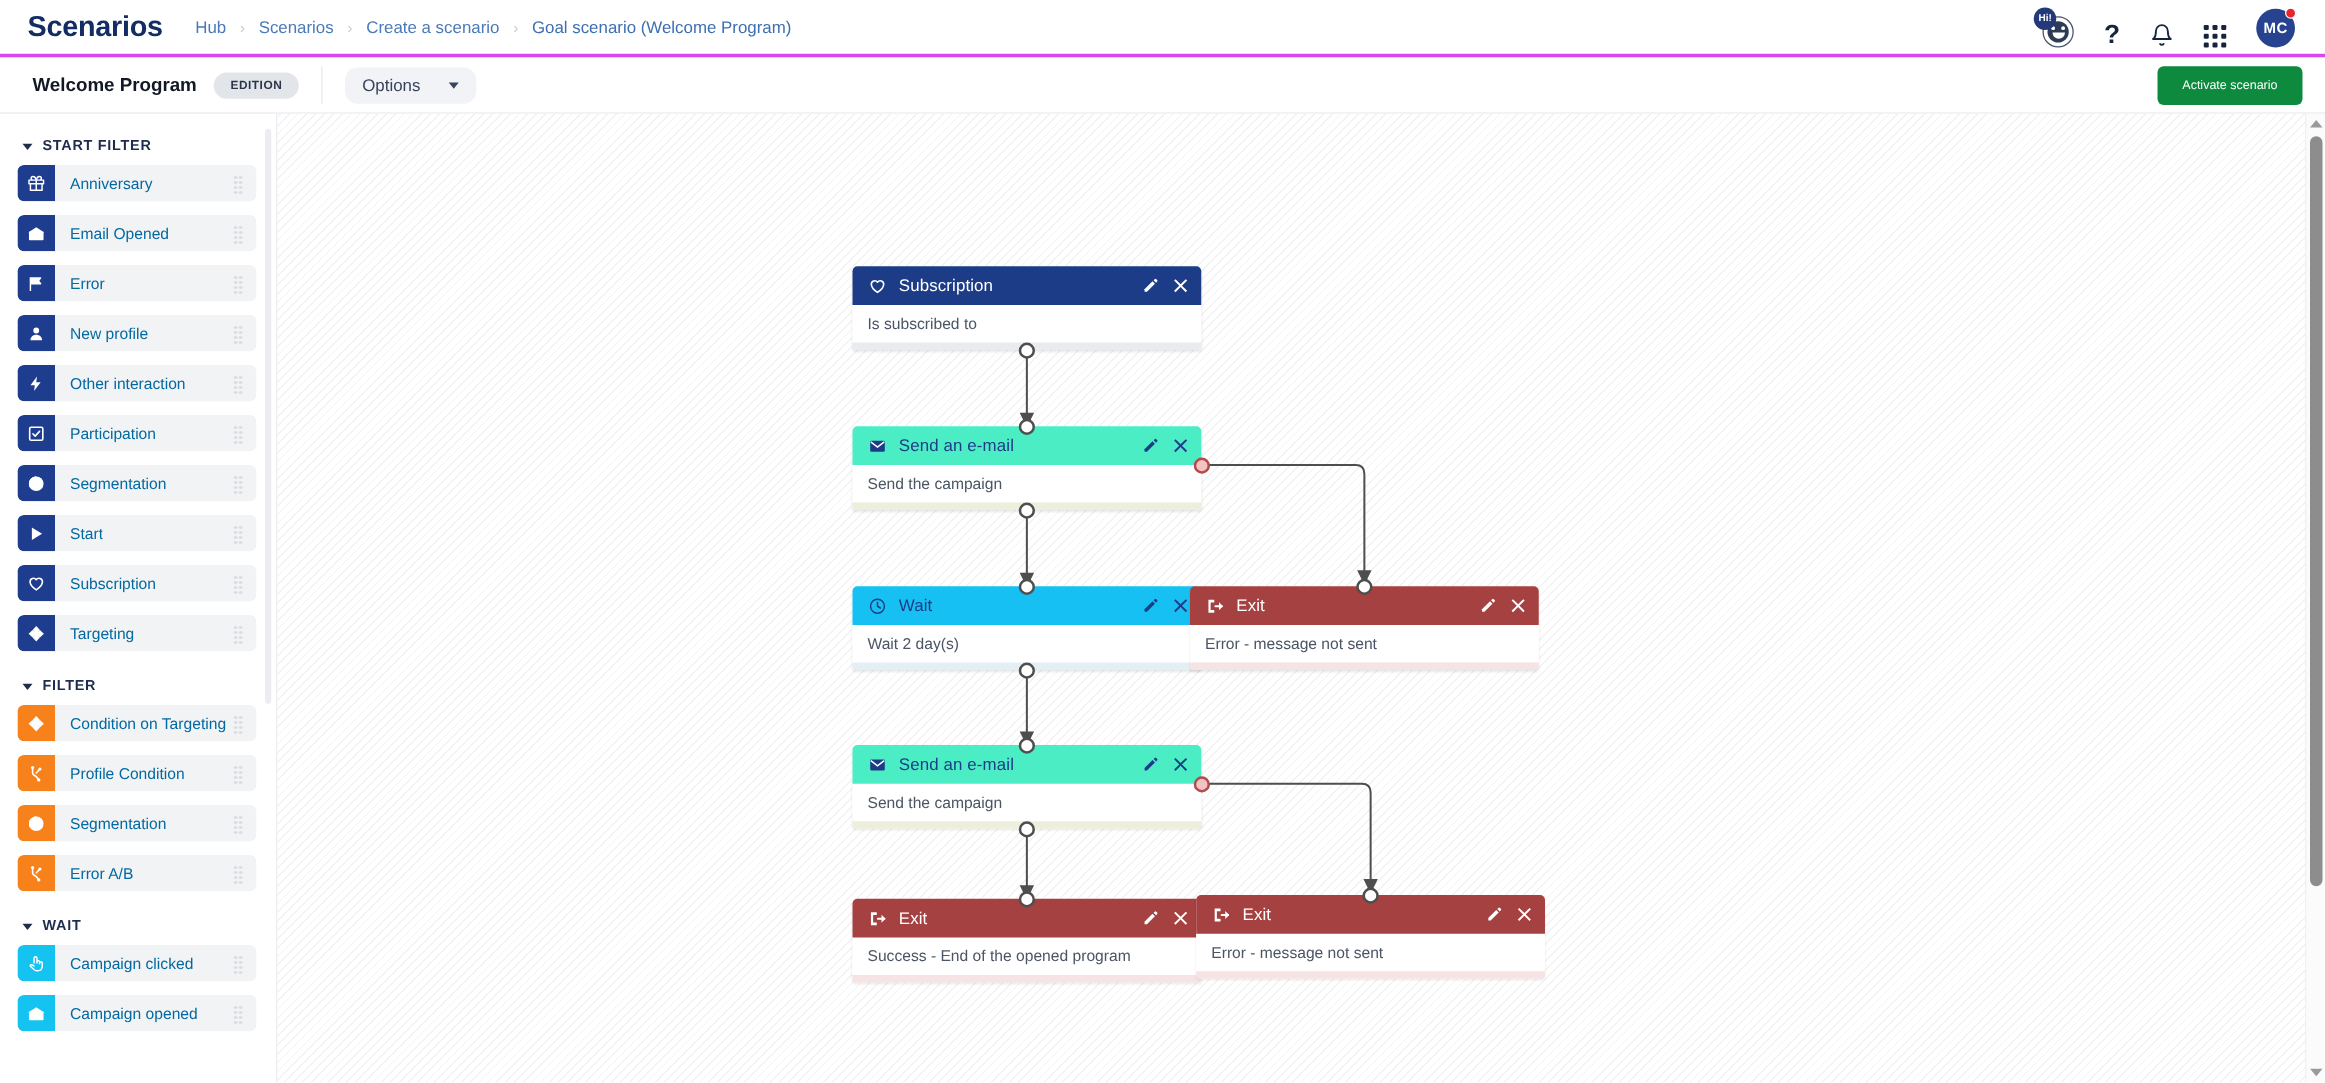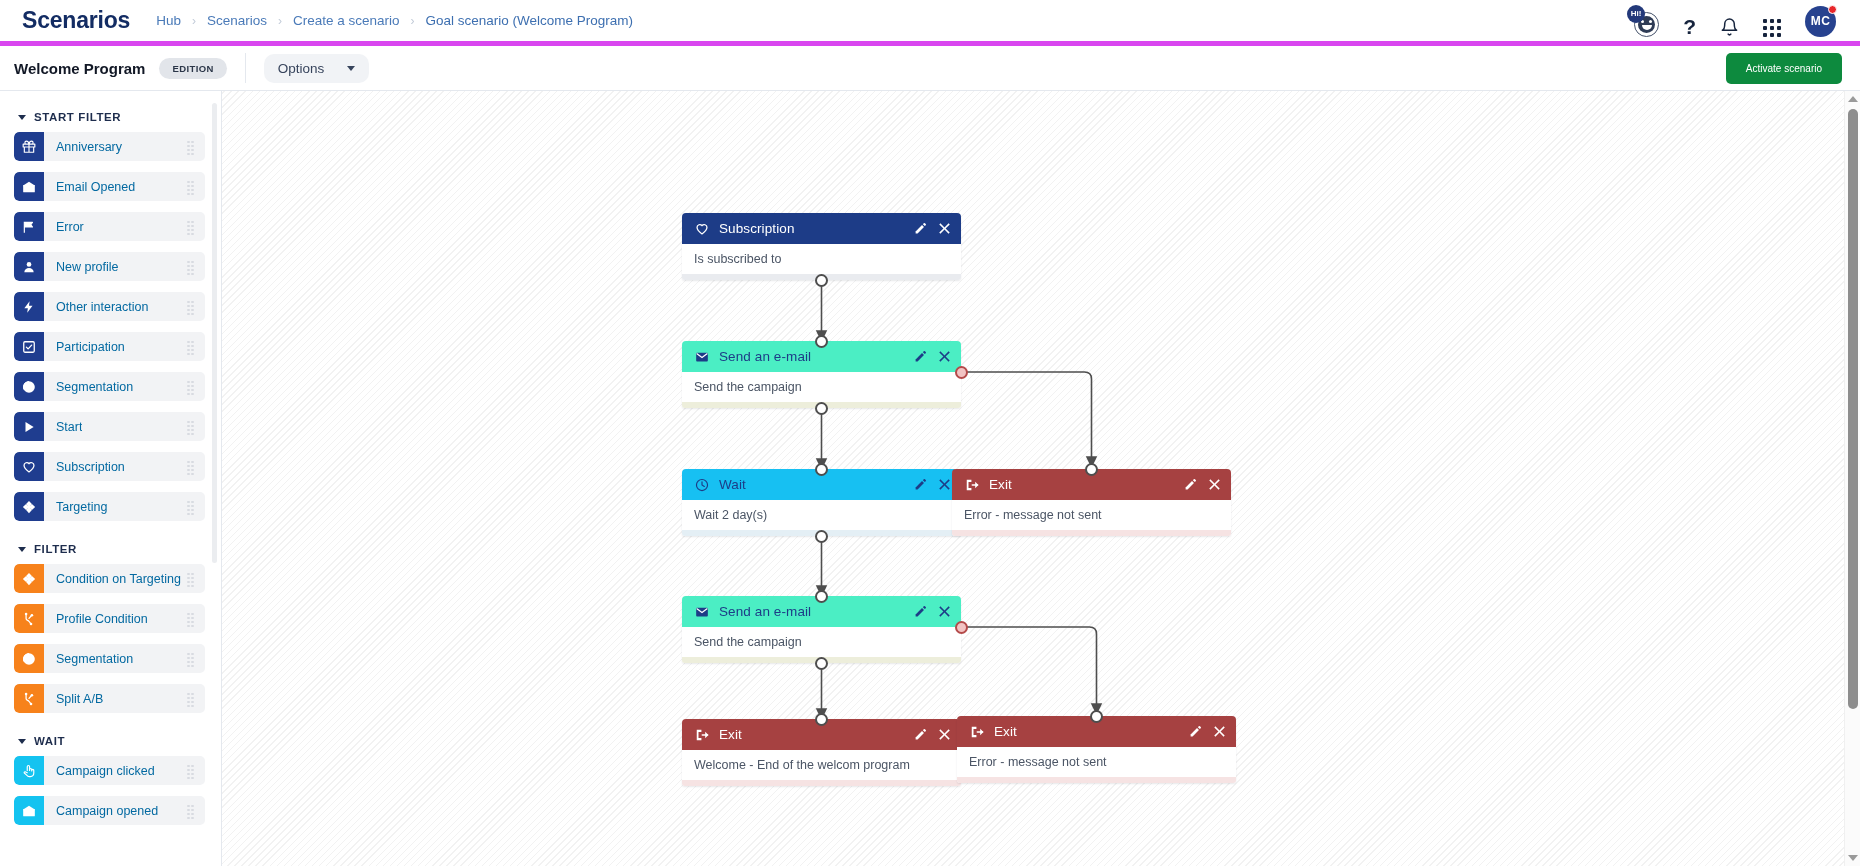--- a/index.html
+++ b/index.html
@@ -7,21 +7,21 @@
     width: 1860px; height: 866px;
     font-family: "Liberation Sans", sans-serif;
     background: #ffffff; overflow: hidden;
   }
 
   
   .topbar {
     height: 46px; width: 100%;
     display: flex; align-items: center;
     background: #ffffff;
-    border-bottom: 5px solid #d946ef;
+    border-bottom: 3px solid #d946ef;
     padding: 0 18px 0 22px;
     position: relative;
   }
   .app-title {
     font-size: 23px; font-weight: 700; color: #132c63;
     letter-spacing: -0.2px; margin-right: 26px;
   }
   .breadcrumb { display: flex; align-items: center; gap: 0; }
   .crumb {
     font-size: 13.5px; color: #4a7ab8; white-space: nowrap;
@@ -87,21 +87,21 @@
   .avatar-dot {
     position: absolute; right: -1px; top: -1px;
     width: 9px; height: 9px; border-radius: 50%;
     background: #e8262a; border: 1.5px solid #fff;
   }
 
   
   .subbar {
     height: 45px; display: flex; align-items: center;
     background: #fff; border-bottom: 1px solid #e4e8ee;
-    padding: 0 18px 0 14px; position: relative;
+    padding: 0 18px 0 26px; position: relative;
   }
   .prog-name {
     font-size: 15px; font-weight: 700; color: #121826; margin-right: 14px;
   }
   .edition-badge {
     background: #e2e5ea; color: #2b3648;
     font-size: 9.5px; font-weight: 700; letter-spacing: 0.4px;
     padding: 5px 13px; border-radius: 11px;
   }
   .vdiv { width: 1px; height: 30px; background: #e4e8ee; margin: 0 18px; }
@@ -590,21 +590,21 @@
         <div class="palette-item">
           <span class="pi-icon" style="background:#f7821b">
             <svg viewBox="0 0 24 24" width="14" height="14">
               <path d="M7 3v8c0 3 3 3 5 5s3 3 3 5" fill="none" stroke="#ffffff" stroke-width="2.2" stroke-linecap="round"></path>
               <path d="M16 6.5 12 11" fill="none" stroke="#ffffff" stroke-width="2.2" stroke-linecap="round"></path>
               <circle cx="7" cy="3.5" r="2.2" fill="#ffffff"></circle>
               <circle cx="17" cy="5.5" r="2.2" fill="#ffffff"></circle>
               <circle cx="15.5" cy="20.5" r="2.2" fill="#ffffff"></circle>
             </svg>
           </span>
-          <span class="pi-label">Split A/B</span>
+          <span class="pi-label">Error A/B</span>
           <span class="pi-grip">
             <i></i>
             <i></i>
             <i></i>
             <i></i>
             <i></i>
             <i></i>
             <i></i>
             <i></i>
           </span>
@@ -841,21 +841,21 @@
               </svg>
             </span>
             <span class="act">
               <svg viewBox="0 0 24 24" width="12" height="12">
                 <path d="M4.4 2.4 12 10l7.6-7.6 2.1 2.1L14 12l7.6 7.6-2.1 2.1L12 14l-7.6 7.6-2.1-2.1L10 12 2.4 4.5z" fill="#ffffff"></path>
               </svg>
             </span>
           </span>
         </div>
         <div class="node-body">
-          <span>Welcome - End of the welcom program</span>
+          <span>Success - End of the opened program</span>
         </div>
         <div class="node-foot" style="background:#f6e3e3"></div>
         <span class="port in-t"></span>
       </div>
       <div class="node" id="n7" style="left: 735px; top: 625px;">
         <div class="node-head" style="background:#a64141">
           <span class="nh-ic">
             <svg viewBox="0 0 24 24" width="14" height="14">
               <path d="M3 3h8v4H6v10h5v4H3z" fill="#ffffff"></path>
               <path d="M12.5 12h9" fill="none" stroke="#ffffff" stroke-width="2.6" stroke-linecap="round"></path>

